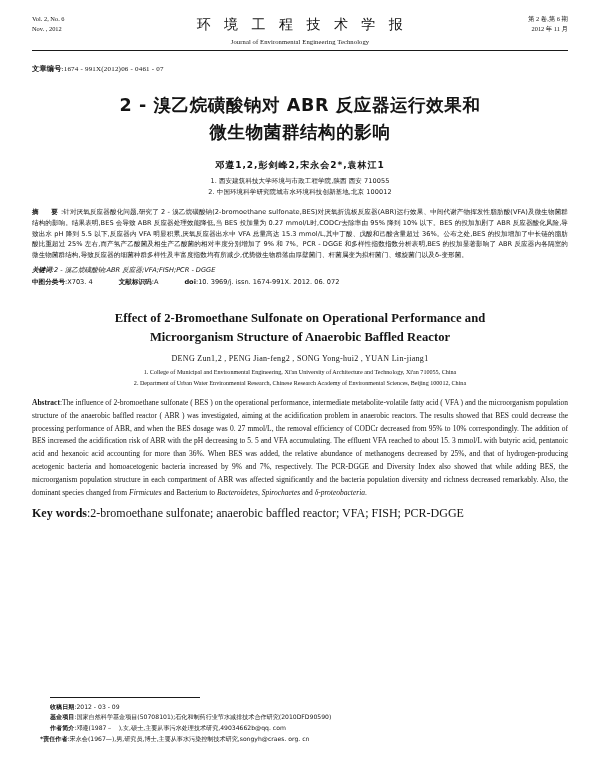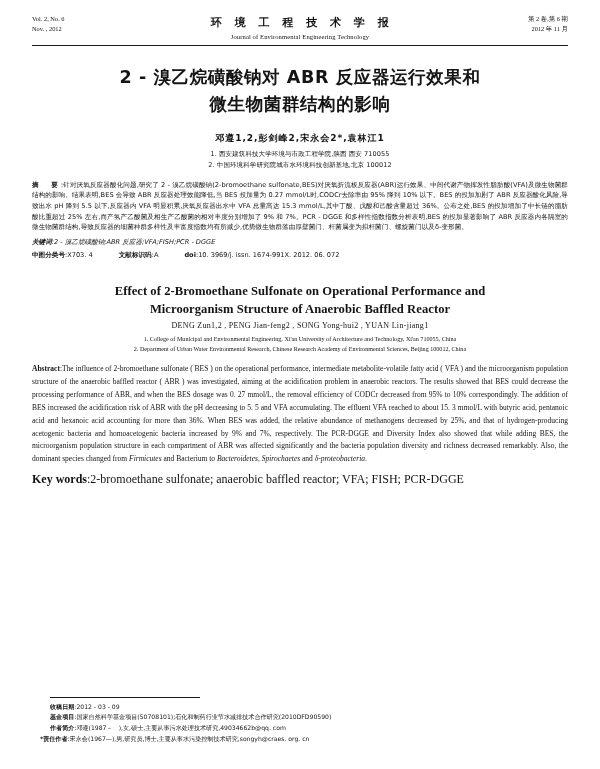--- a/index.html
+++ b/index.html
@@ -28,22 +28,22 @@
     align-items: flex-start;
     justify-content: space-between;
     font-size: 6.4px;
     line-height: 1.55;
   }
   .masthead-left { width: 120px; }
   .masthead-right { width: 120px; text-align: right; }
   .masthead-center { flex: 1; text-align: center; }
   .journal-cn {
     font-family: "DejaVu Sans", sans-serif;
-    font-weight: bold;
-    font-size: 11px;
+    font-weight: normal;
+    font-size: 14px;
     letter-spacing: 4.5px;
     padding-left: 4px;
   }
   .journal-en {
     font-size: 6.6px;
     margin-top: 1px;
     letter-spacing: .1px;
   }
   .masthead-left div, .masthead-right div { white-space: nowrap; }
   .rule {
@@ -125,21 +125,21 @@
   
   .title-en {
     margin-top: 22px;
     text-align: center;
     font-weight: bold;
     font-size: 12.6px;
     line-height: 1.48;
     letter-spacing: .05px;
   }
   .authors-en {
-    margin-top: 2px;
+    margin-top: 8px;
     text-align: center;
     font-size: 8px;
     letter-spacing: .3px;
   }
   .affil-en {
     margin-top: 4px;
     text-align: center;
     font-size: 6.1px;
     line-height: 1.75;
   }
@@ -195,20 +195,23 @@
       <div class="journal-cn">环 境 工 程 技 术 学 报</div>
       <div class="journal-en">Journal of Environmental Engineering Technology</div>
     </div>
     <div class="masthead-right">
       <div>第 2 卷,第 6 期</div>
       <div>2012 年 11 月</div>
     </div>
   </div>
   <hr class="rule">
 
+  <div class="artnum">
+    <b>文章编号</b><span>:1674 - 991X(2012)06 - 0461 - 07</span>
+  </div>
 
   <div class="title-cn">
     <div>2 - 溴乙烷磺酸钠对 ABR 反应器运行效果和</div>
     <div>微生物菌群结构的影响</div>
   </div>
 
   <div class="authors-cn">邓遵1,2,彭剑峰2,宋永会2*,袁林江1</div>
   <div class="affil-cn">
     <div>1. 西安建筑科技大学环境与市政工程学院,陕西 西安  710055</div>
     <div>2. 中国环境科学研究院城市水环境科技创新基地,北京  100012</div>

